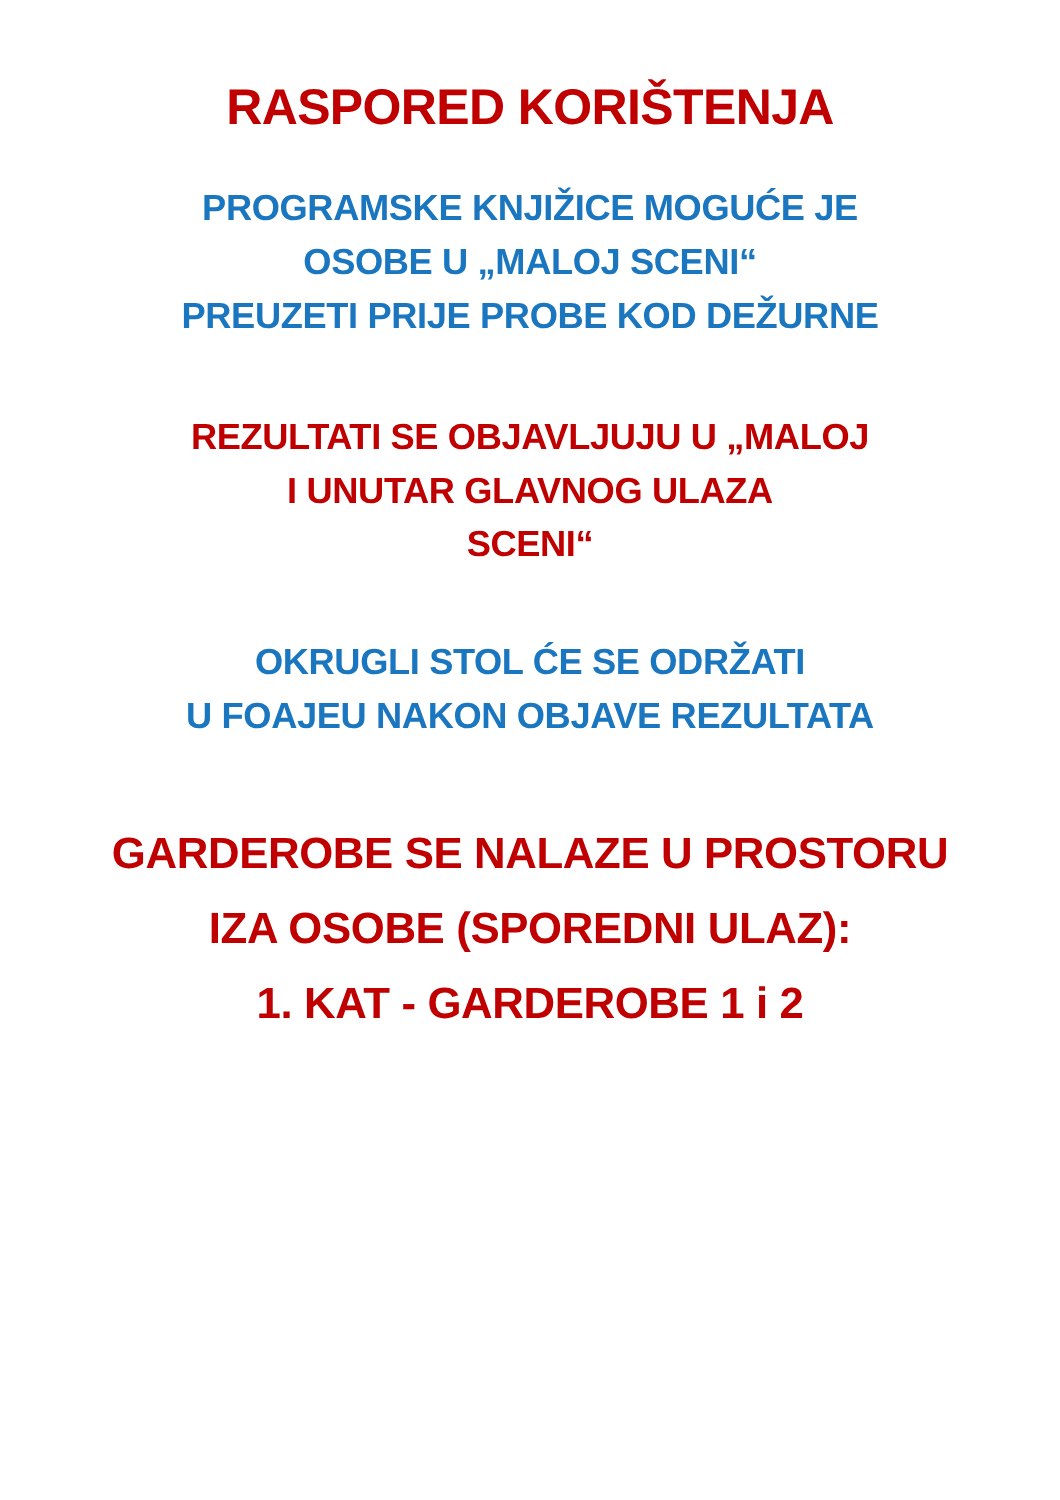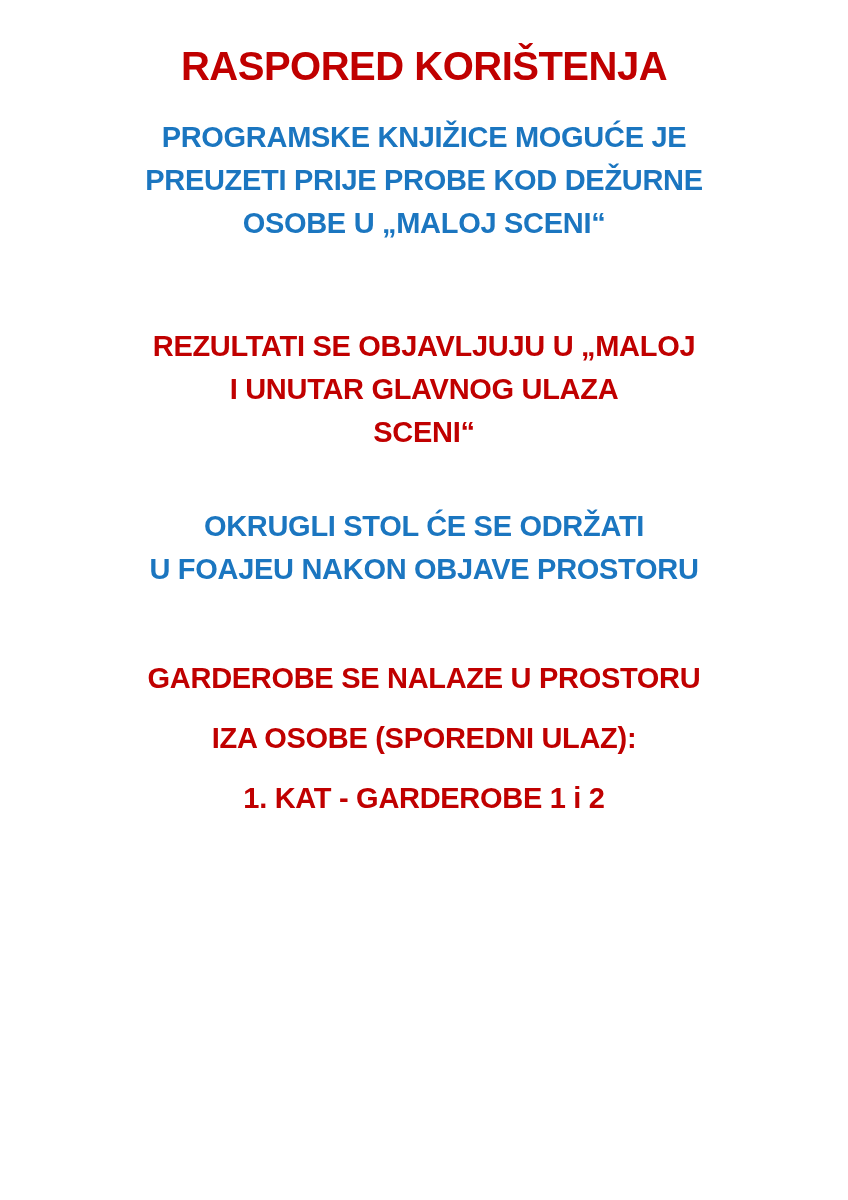--- a/index.html
+++ b/index.html
@@ -12,74 +12,74 @@
   .page {
     width: 848px;
     height: 1200px;
     margin: 0 auto;
     background: var(--page-bg);
     font-family: "Liberation Sans", "DejaVu Sans", sans-serif;
     text-align: center;
     overflow: hidden;
   }
   .title-block {
-    padding-top: 36px;
+    padding-top: 56px;
   }
   .title-line {
     font-size: 40px;
     line-height: 60px;
     font-weight: 700;
     color: var(--red);
     letter-spacing: -0.5px;
   }
   .para {
     font-size: 29px;
     line-height: 43px;
     font-weight: 700;
     letter-spacing: -0.3px;
   }
   .para.blue { color: var(--blue); }
   .para.red  { color: var(--red); }
-  .para-booklets   { margin-top: 20px; }
-  .para-results    { margin-top: 80px; }
+  .para-booklets   { margin-top: 30px; }
+  .para-results    { margin-top: 54px; }
   .para-roundtable { margin-top: 51px; }
   .wardrobe-block  { margin-top: 66px; }
   .wardrobe-line {
-    font-size: 29px;
+    font-size: 35px;
     line-height: 43px;
     font-weight: 700;
     color: var(--red);
     letter-spacing: -0.3px;
     margin-bottom: 17px;
   }
 </style>
 </head>
 <body>
 
 <div class="page">
 
   <div class="title-block">
     <div class="title-line">RASPORED KORIŠTENJA</div>
   </div>
 
   <div class="para blue para-booklets">
     <div>PROGRAMSKE KNJIŽICE MOGUĆE JE</div>
+    <div>OSOBE U „MALOJ SCENI“</div>
     <div>PREUZETI PRIJE PROBE KOD DEŽURNE</div>
-    <div>OSOBE U „MALOJ SCENI“</div>
   </div>
 
   <div class="para red para-results">
     <div>REZULTATI SE OBJAVLJUJU U „MALOJ</div>
     <div>I UNUTAR GLAVNOG ULAZA</div>
     <div>SCENI“</div>
   </div>
 
   <div class="para blue para-roundtable">
     <div>OKRUGLI STOL ĆE SE ODRŽATI</div>
-    <div>U FOAJEU NAKON OBJAVE PROSTORU</div>
+    <div>U FOAJEU NAKON OBJAVE REZULTATA</div>
   </div>
 
   <div class="wardrobe-block">
     <div class="wardrobe-line">GARDEROBE SE NALAZE U PROSTORU</div>
     <div class="wardrobe-line">IZA OSOBE (SPOREDNI ULAZ):</div>
     <div class="wardrobe-line">1. KAT - GARDEROBE 1 i 2</div>
   </div>
 
 </div>
 

